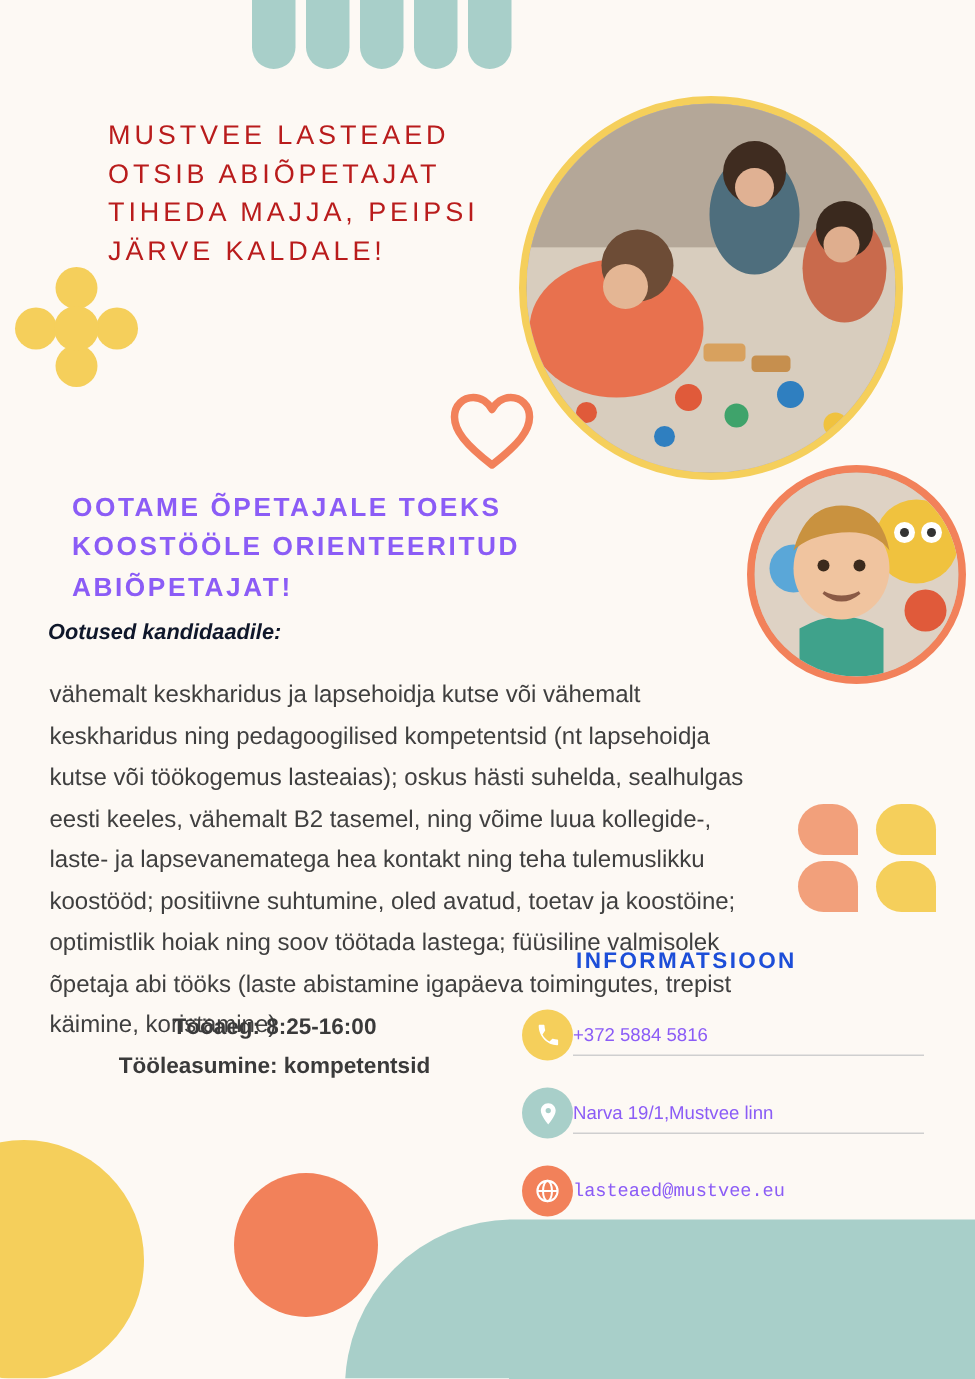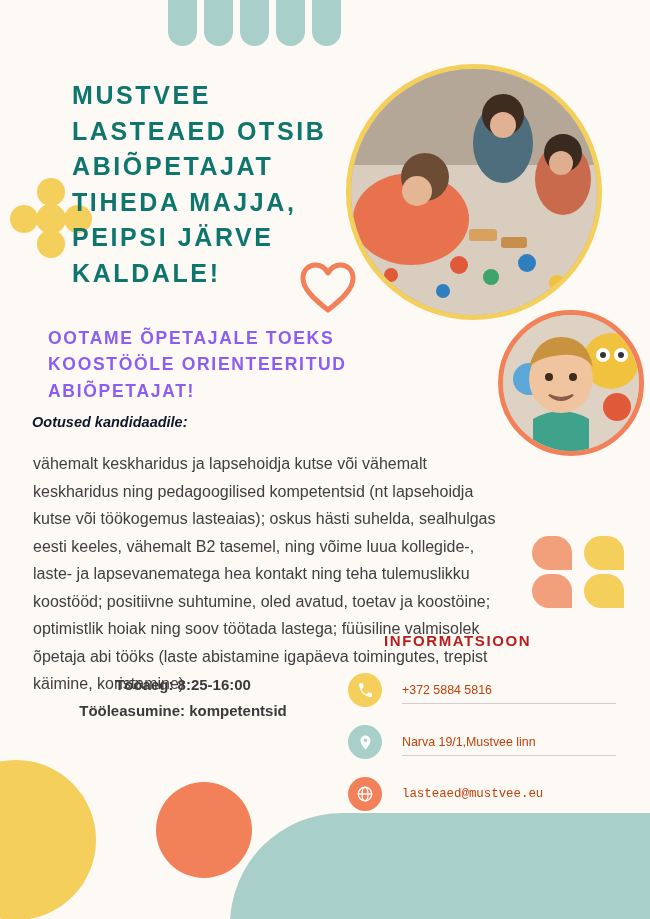--- a/index.html
+++ b/index.html
@@ -45,22 +45,22 @@
   }
   .photo-small{
     position:absolute;left:498px;top:310px;width:136px;height:136px;border-radius:50%;
     border:5px solid #f2815a;overflow:hidden;background:#cfc2b4;
   }
   .ph-layer{position:absolute;inset:0;}
 
   
   .headline{
     position:absolute;left:72px;top:78px;width:290px;
-    font-size:25px;font-weight:bold;letter-spacing:2.6px;line-height:1.42;
-    color:#0f766e;text-transform:uppercase;
+    font-size:18px;font-weight:normal;letter-spacing:2.6px;line-height:1.42;
+    color:#b91c1c;text-transform:uppercase;
   }
   .subhead{
     position:absolute;left:48px;top:325px;width:400px;
     font-size:17.5px;font-weight:bold;letter-spacing:1.7px;line-height:1.5;
     color:#8b5cf6;text-transform:uppercase;
   }
   .expect-title{
     position:absolute;left:32px;top:414px;
     font-size:14.5px;font-weight:bold;font-style:italic;color:#0f172a;
   }
@@ -69,29 +69,29 @@
     font-size:16px;line-height:1.72;color:#3f3f3f;
   }
 
   .hours{
     position:absolute;left:52px;top:672px;width:262px;text-align:center;
     font-size:15px;font-weight:bold;color:#3a3a3a;line-height:1.75;
   }
 
   .info-title{
     position:absolute;left:384px;top:632px;
-    font-size:15px;font-weight:bold;letter-spacing:1.6px;color:#b91c1c;
+    font-size:15px;font-weight:bold;letter-spacing:1.6px;color:#1d4ed8;
   }
   .info-list{position:absolute;left:348px;top:664px;width:268px;}
   .info-row{display:flex;align-items:center;height:52px;}
   .info-ic{width:34px;height:34px;border-radius:50%;display:flex;align-items:center;justify-content:center;flex:0 0 34px;}
   .ic-phone{background:#f5cf5b;}
   .ic-pin{background:#a8cfc9;}
   .ic-web{background:#f2815a;}
-  .info-txt{margin-left:20px;font-size:12.4px;color:#c2410c;padding-bottom:6px;
+  .info-txt{margin-left:0;font-size:12.4px;color:#8b5cf6;padding-bottom:6px;
     border-bottom:1px solid #cfcfcf;flex:1;padding-top:6px;}
   .info-row.last .info-txt{border-bottom:none;font-family:Liberation Mono, monospace;}
   svg{display:block;}
 </style>
 </head>
 <body>
 
 <div class="poster">
 
   <div class="top-comb">

